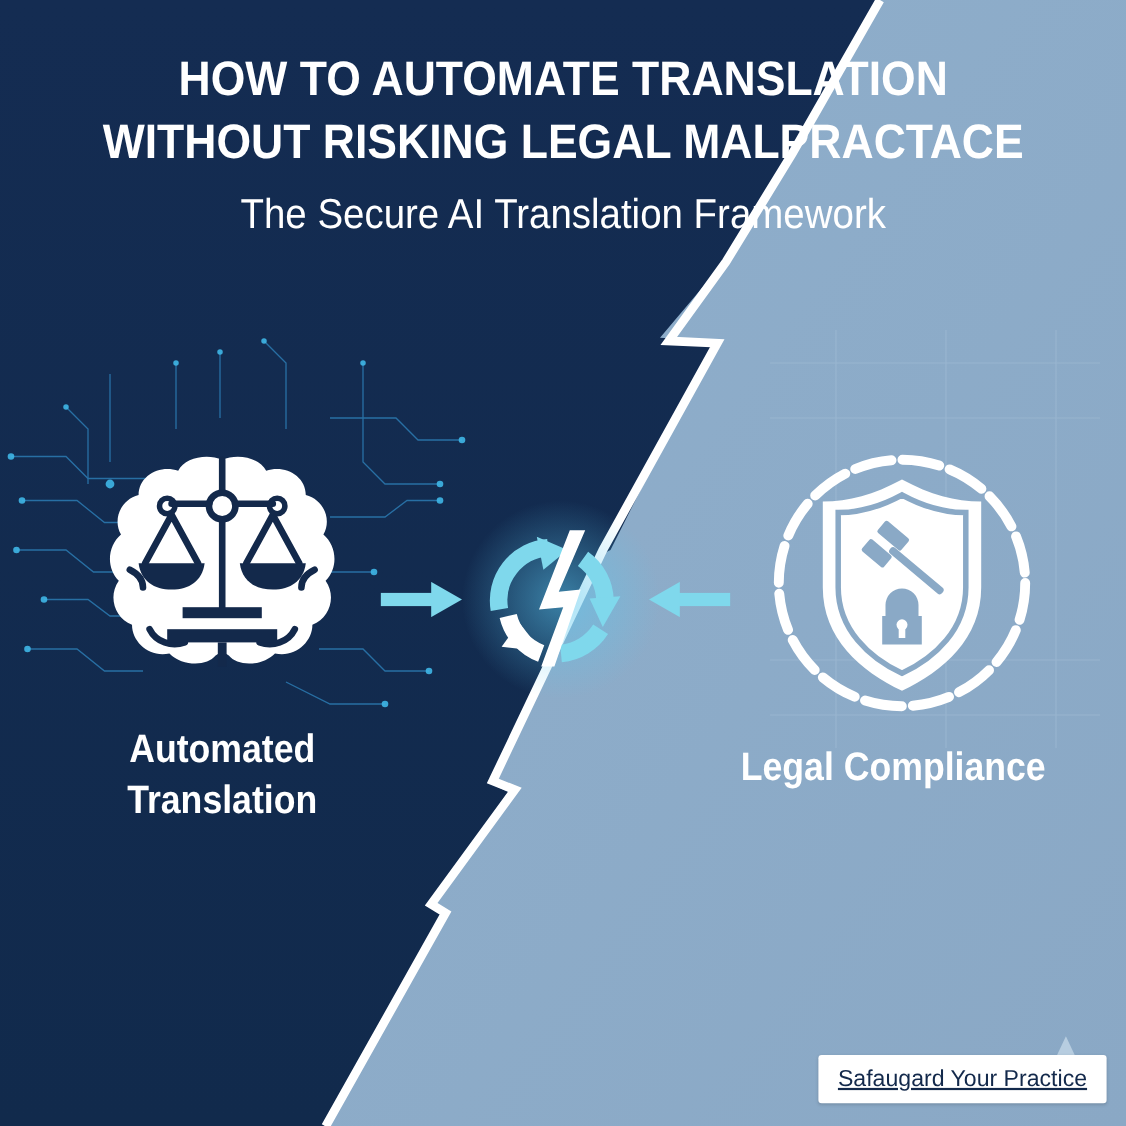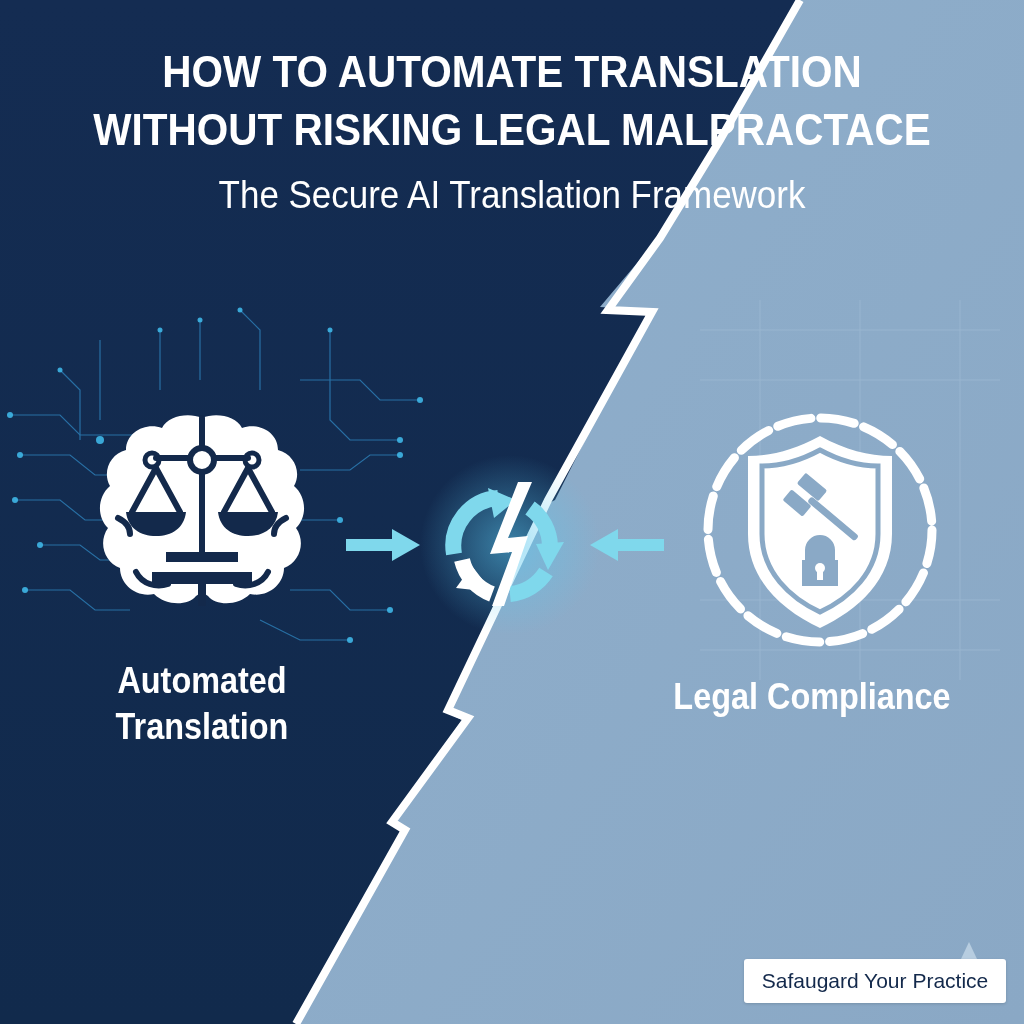--- a/index.html
+++ b/index.html
@@ -5,21 +5,21 @@
   html, body { margin: 0; padding: 0; }
   body { width: 1024px; height: 1024px; overflow: hidden; position: relative; font-family: "Liberation Sans", sans-serif; background: #13294b; }
   .bg { position: absolute; inset: 0; }
   .title { position: absolute; left: 0; right: 0; text-align: center; color: #ffffff; font-family: "Liberation Sans", sans-serif; font-weight: bold; font-size: 44px; letter-spacing: 0px; line-height: 56px; transform: scaleX(0.92); }
   .title.l1 { top: 44px; }
   .title.l2 { top: 102px; }
   .subtitle { position: absolute; top: 174px; left: 0; right: 0; text-align: center; color: #ffffff; font-size: 38px; font-family: "Liberation Sans", sans-serif; transform: scaleX(0.92); }
   .label { position: absolute; color: #ffffff; font-weight: bold; font-family: "Liberation Sans", sans-serif; font-size: 36px; line-height: 46px; text-align: center; transform: scaleX(0.9); }
   .label.left { left: 72px; top: 658px; width: 260px; }
   .label.right { left: 612px; top: 674px; width: 400px; }
-  .badge { position: absolute; left: 744px; top: 959px; width: 262px; height: 44px; background: #ffffff; border-radius: 3px; color: #13294b; font-size: 21px; display: flex; align-items: center; justify-content: center; box-shadow: 0 1px 3px rgba(0,0,0,0.15); }
+  .badge { position: absolute; left: 744px; top: 959px; width: 262px; height: 44px; background: #ffffff; border-radius: 3px; color: #13294b; font-size: 21px; display: flex; align-items: center; justify-content: center; box-shadow: 0 1px 3px rgba(0,0,0,0.15); text-decoration: underline; }
   .badge-tip { position: absolute; left: 961px; top: 942px; width: 0; height: 0; border-left: 8px solid transparent; border-right: 8px solid transparent; border-bottom: 17px solid #b7cde0; }
   svg { position: absolute; }
 </style>
 </head>
 <body>
 
 <svg class="bg" width="1024" height="1024" viewBox="0 0 1024 1024">
   <defs>
     <linearGradient id="darkG" x1="0" y1="0" x2="0" y2="1">
       <stop offset="0" stop-color="#142c52"></stop>

